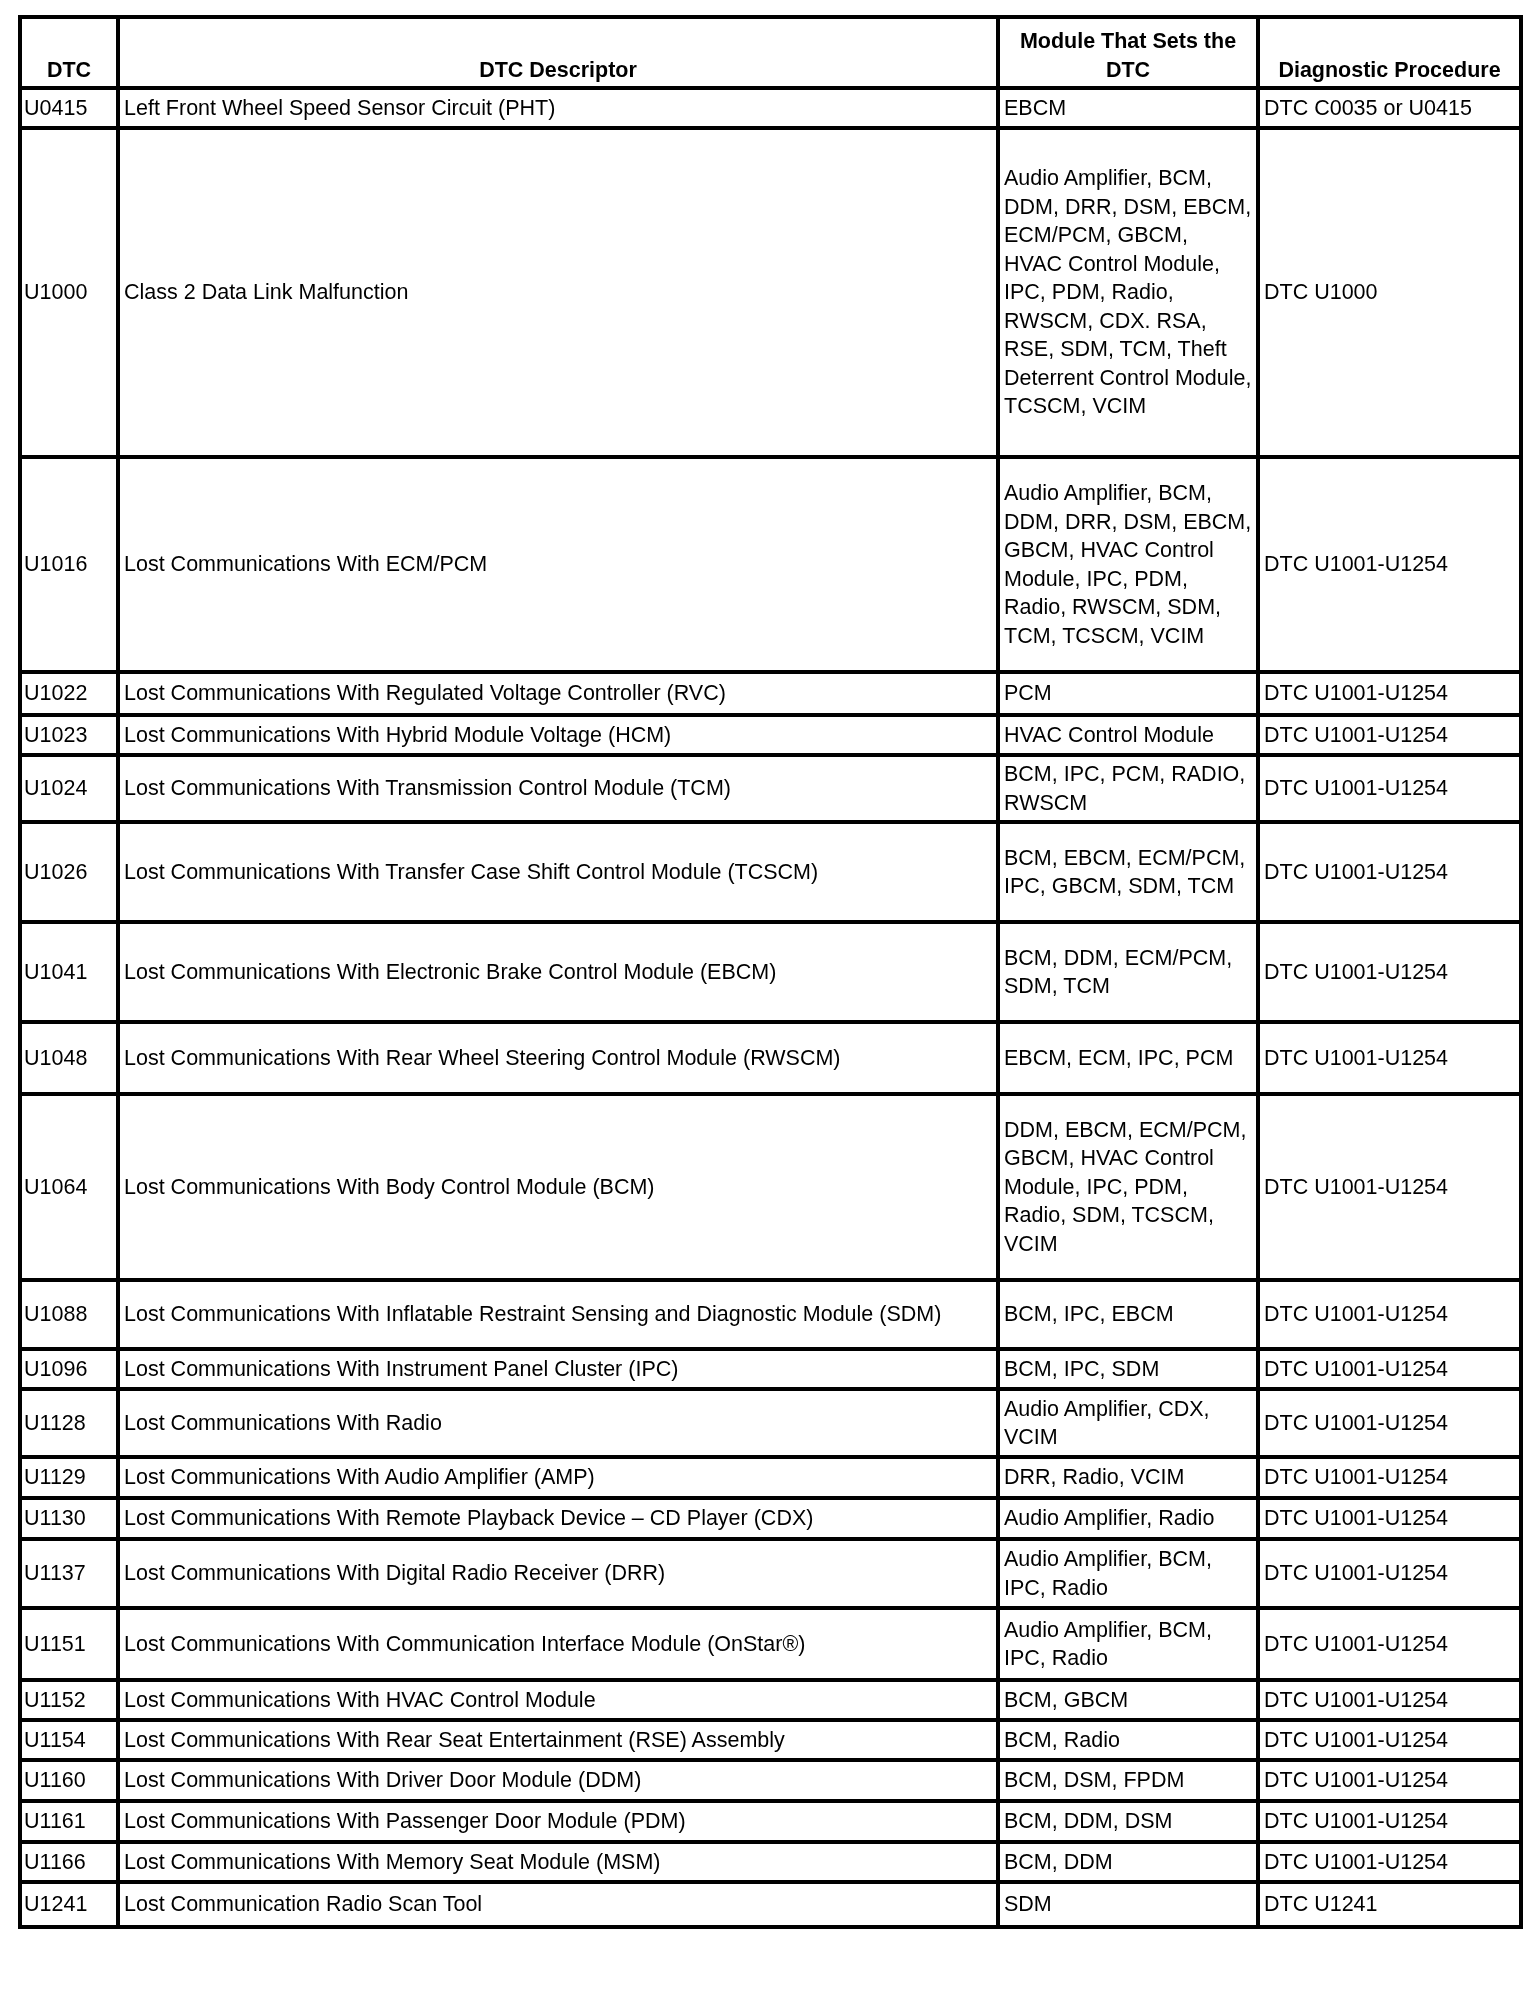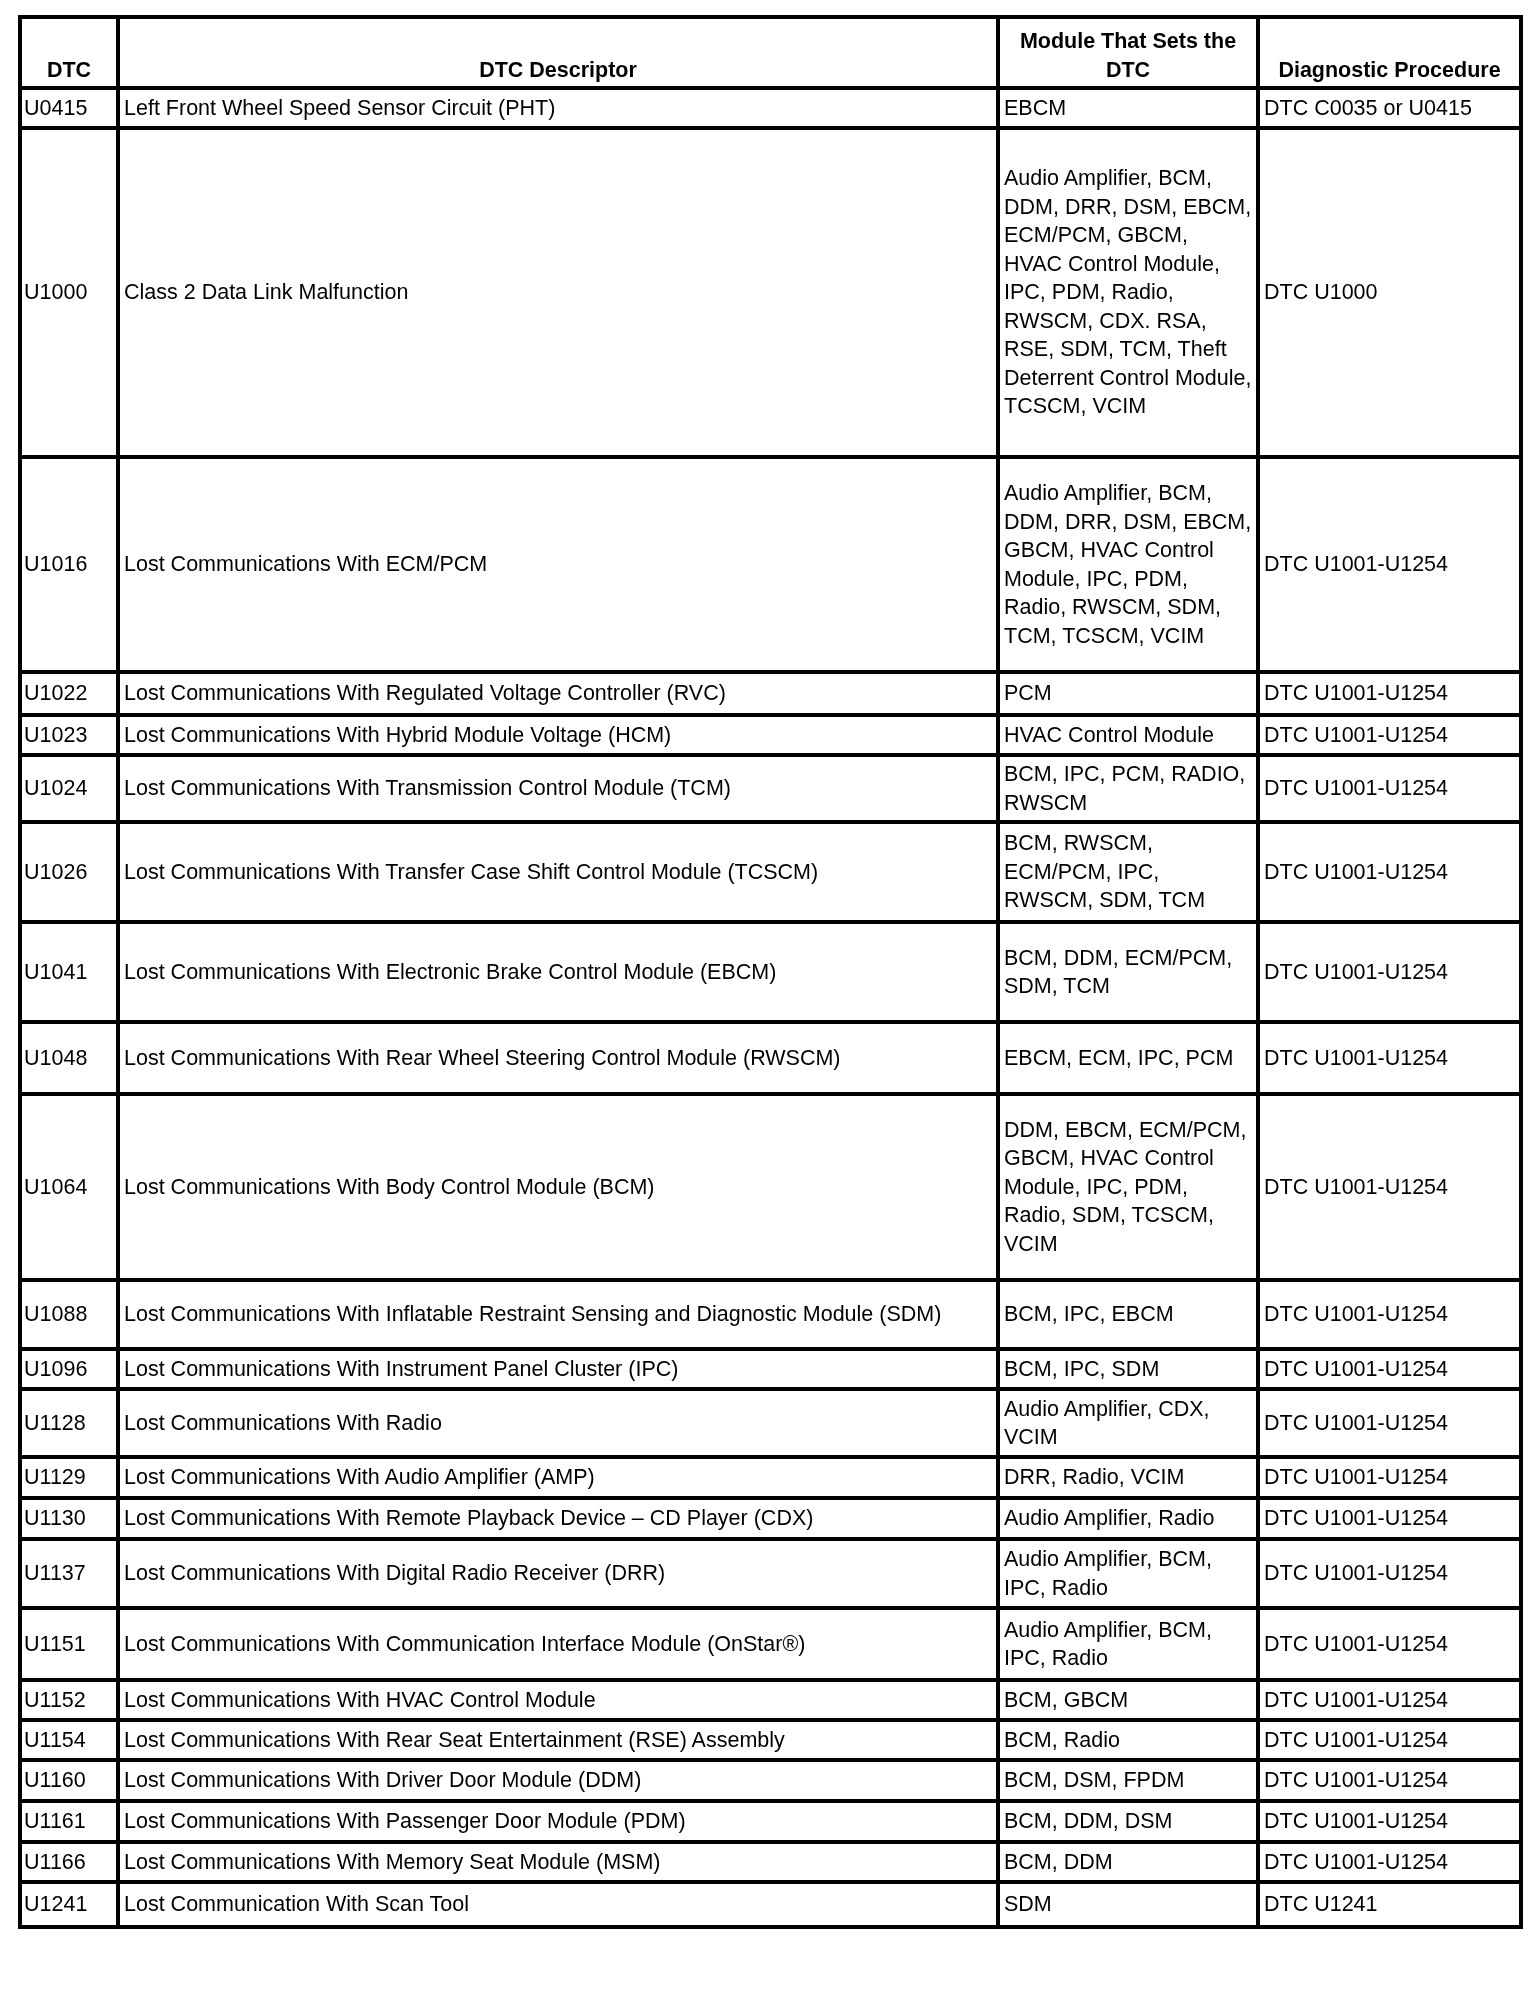--- a/index.html
+++ b/index.html
@@ -88,21 +88,21 @@
       </tr>
       <tr style="height: 67px;">
         <td class="col-dtc">U1024</td>
         <td class="col-desc">Lost Communications With Transmission Control Module (TCM)</td>
         <td class="col-mod">BCM, IPC, PCM, RADIO, RWSCM</td>
         <td class="col-proc">DTC U1001-U1254</td>
       </tr>
       <tr style="height: 100px;">
         <td class="col-dtc">U1026</td>
         <td class="col-desc">Lost Communications With Transfer Case Shift Control Module (TCSCM)</td>
-        <td class="col-mod">BCM, RWSCM, ECM/PCM, IPC, RWSCM, SDM, TCM</td>
+        <td class="col-mod">BCM, EBCM, ECM/PCM, IPC, GBCM, SDM, TCM</td>
         <td class="col-proc">DTC U1001-U1254</td>
       </tr>
       <tr style="height: 100px;">
         <td class="col-dtc">U1041</td>
         <td class="col-desc">Lost Communications With Electronic Brake Control Module (EBCM)</td>
         <td class="col-mod">BCM, DDM, ECM/PCM, SDM, TCM</td>
         <td class="col-proc">DTC U1001-U1254</td>
       </tr>
       <tr style="height: 72px;">
         <td class="col-dtc">U1048</td>
@@ -183,18 +183,18 @@
         <td class="col-proc">DTC U1001-U1254</td>
       </tr>
       <tr style="height: 40px; margin-top: 17px;">
         <td class="col-dtc">U1166</td>
         <td class="col-desc">Lost Communications With Memory Seat Module (MSM)</td>
         <td class="col-mod">BCM, DDM</td>
         <td class="col-proc">DTC U1001-U1254</td>
       </tr>
       <tr style="height: 45px;">
         <td class="col-dtc">U1241</td>
-        <td class="col-desc">Lost Communication With Scan Tool</td>
+        <td class="col-desc">Lost Communication Radio Scan Tool</td>
         <td class="col-mod">SDM</td>
         <td class="col-proc">DTC U1241</td>
       </tr>
     </tbody>
 </table>
 
 </body></html>

